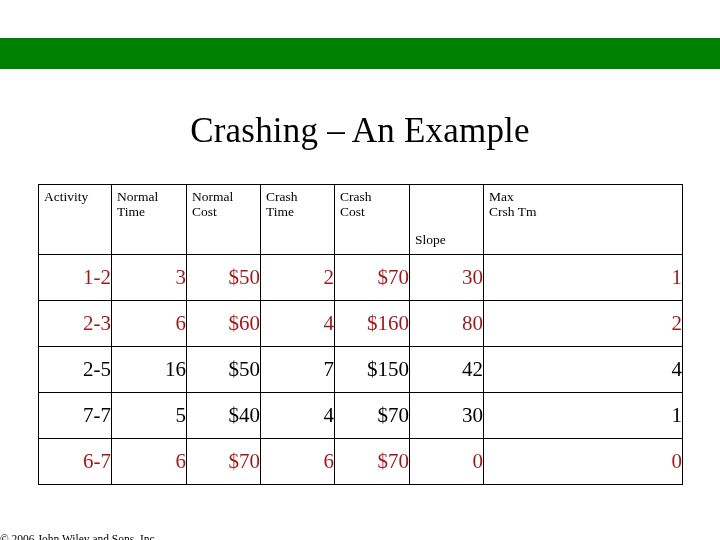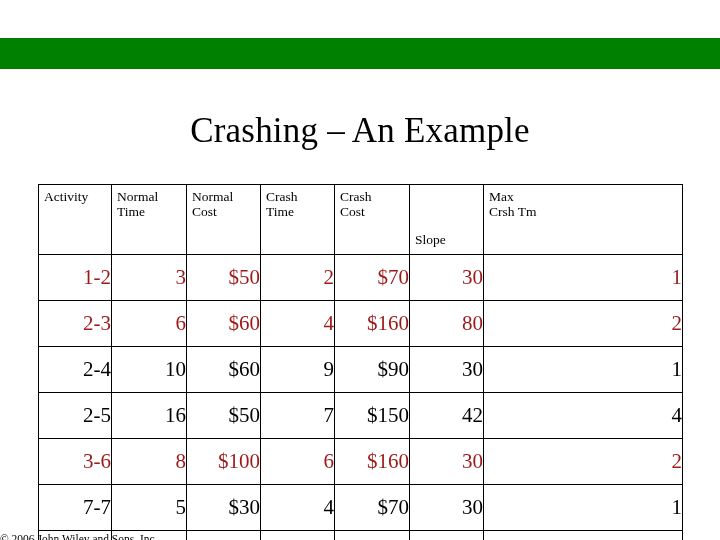--- a/index.html
+++ b/index.html
@@ -194,50 +194,32 @@
         <tr class="row-red">
           <td>2-3</td>
           <td>6</td>
           <td>$60</td>
           <td>4</td>
           <td>$160</td>
           <td>80</td>
           <td>2</td>
         </tr>
         <tr class="row-black">
-          <td>2-4</td>
-          <td>10</td>
-          <td>$60</td>
-          <td>9</td>
-          <td>$90</td>
-          <td>30</td>
-          <td>1</td>
-        </tr>
-        <tr class="row-black">
           <td>2-5</td>
           <td>16</td>
           <td>$50</td>
           <td>7</td>
           <td>$150</td>
           <td>42</td>
           <td>4</td>
         </tr>
-        <tr class="row-red">
-          <td>3-6</td>
-          <td>8</td>
-          <td>$100</td>
-          <td>6</td>
-          <td>$160</td>
-          <td>30</td>
-          <td>2</td>
-        </tr>
         <tr class="row-black">
           <td>7-7</td>
           <td>5</td>
-          <td>$30</td>
+          <td>$40</td>
           <td>4</td>
           <td>$70</td>
           <td>30</td>
           <td>1</td>
         </tr>
         <tr class="row-red">
           <td>6-7</td>
           <td>6</td>
           <td>$70</td>
           <td>6</td>

